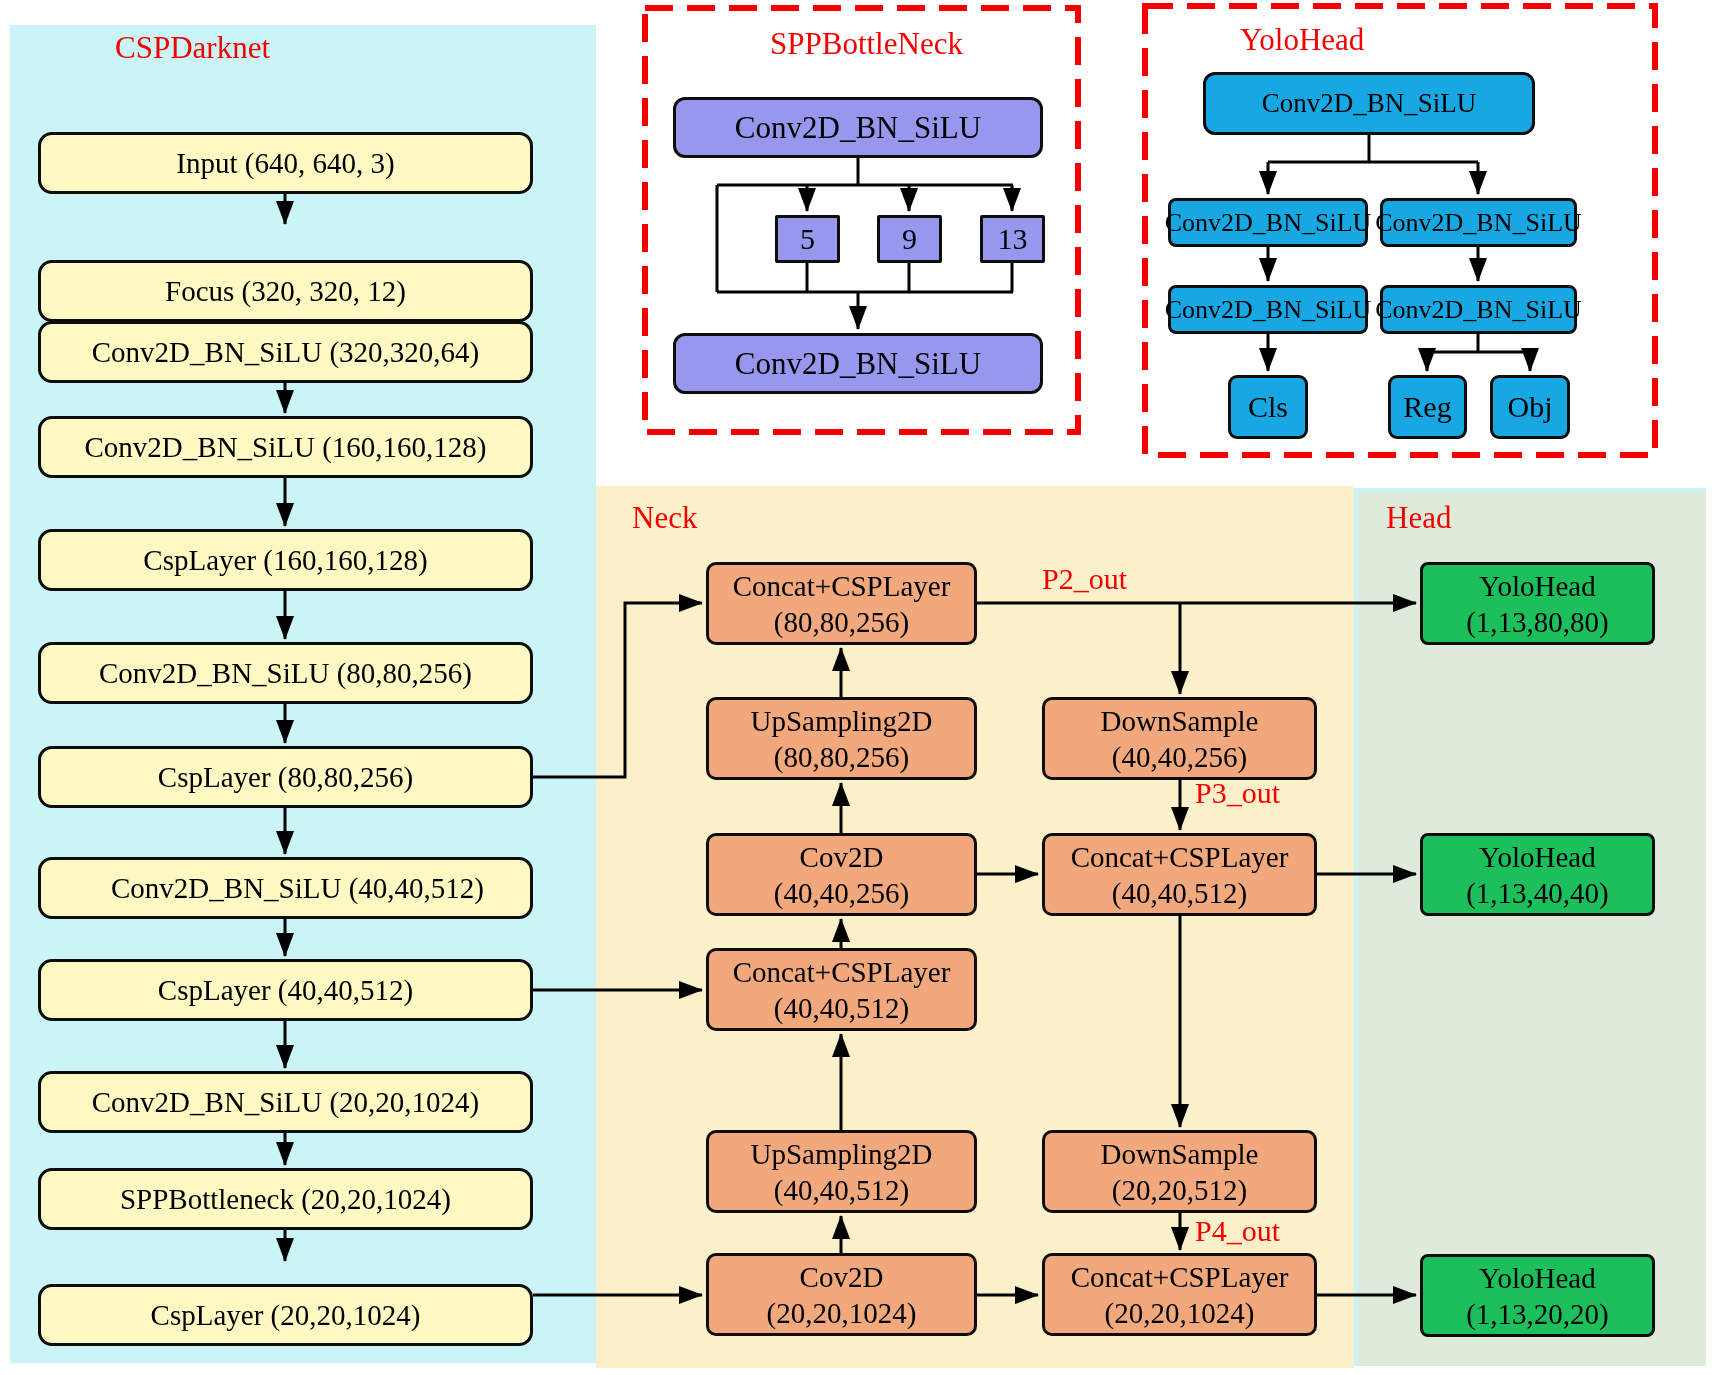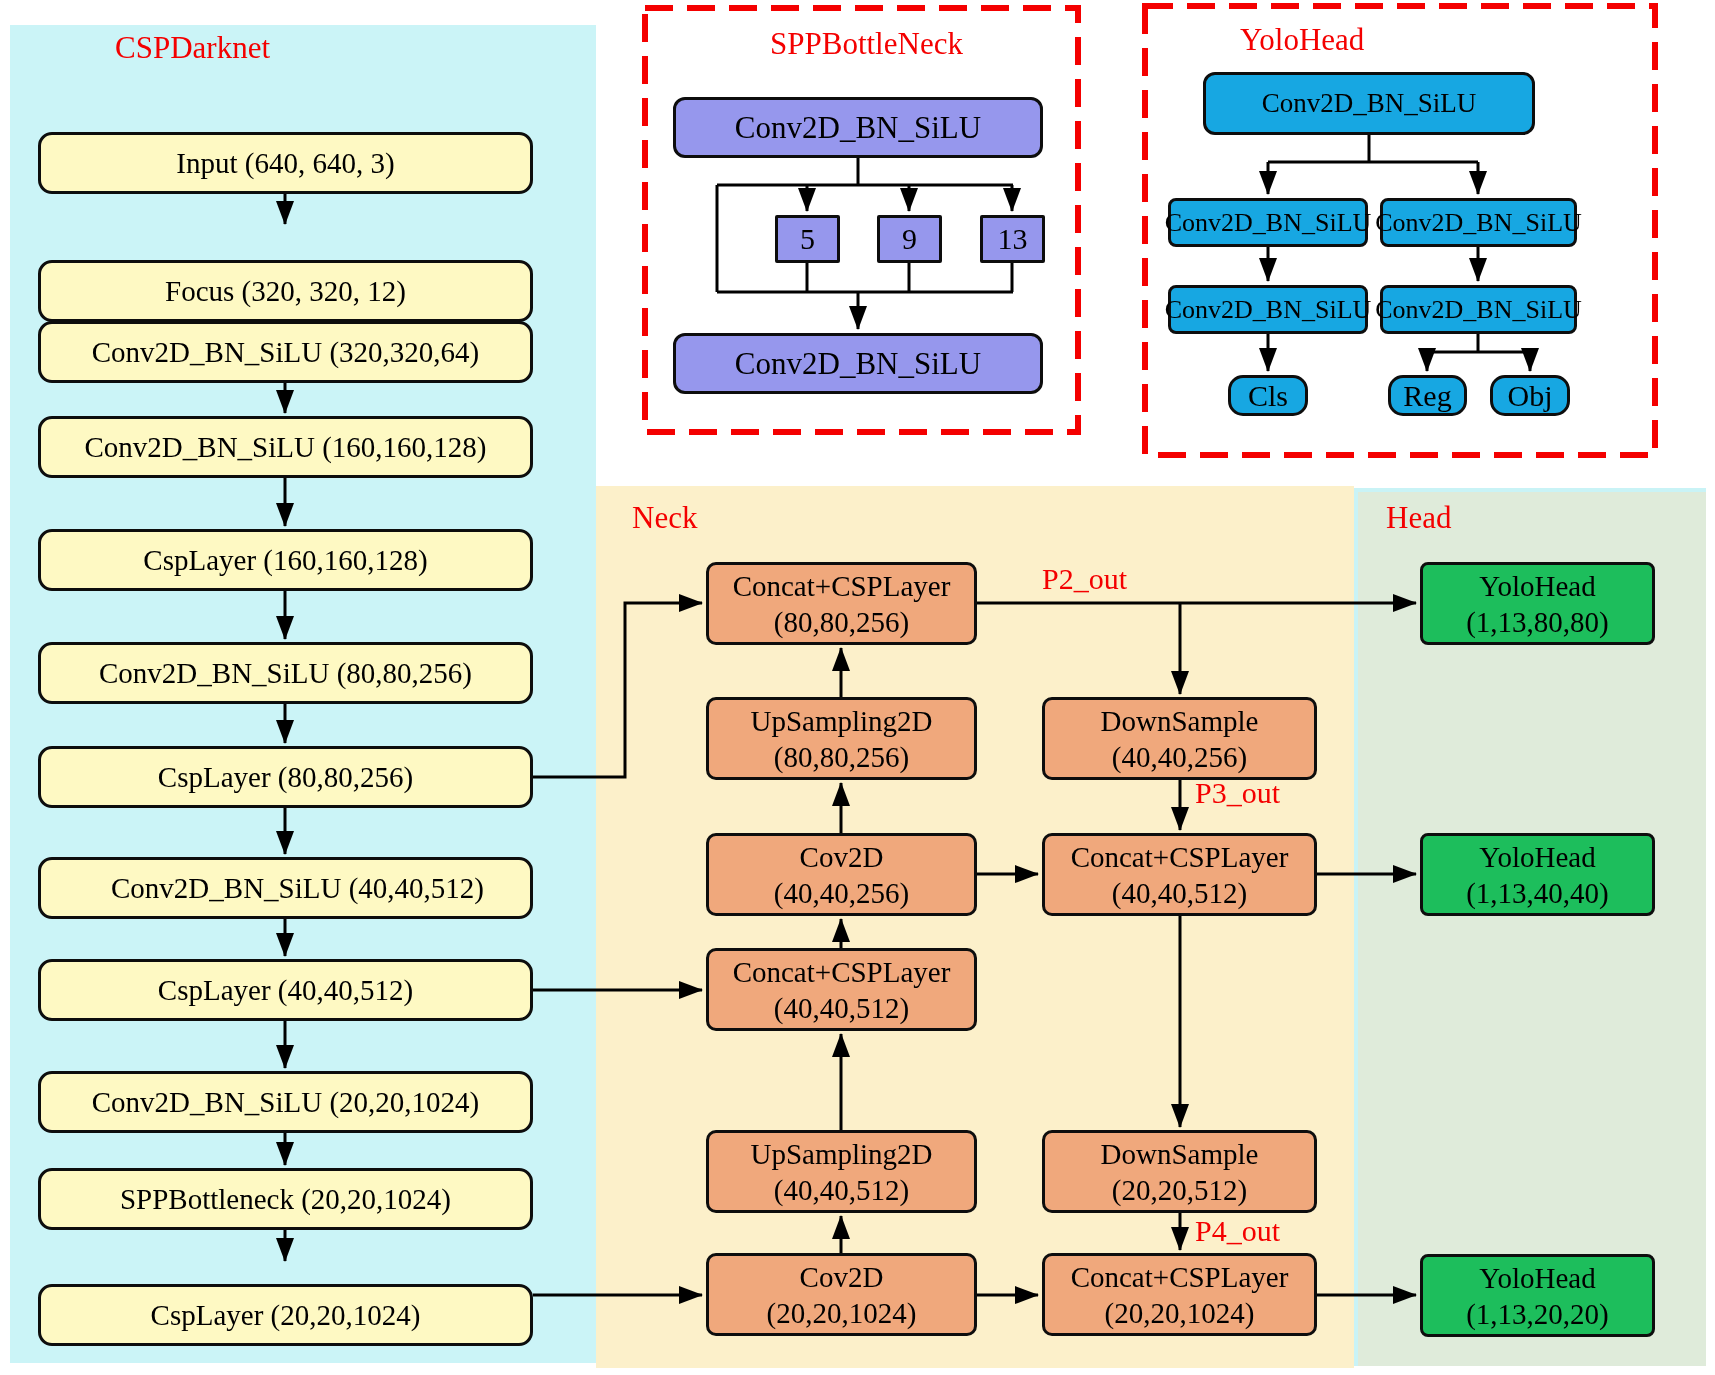--- a/index.html
+++ b/index.html
@@ -16,21 +16,21 @@
         text-align:center;color:#000;}
   .bb{left:38px;width:495px;height:62px;background:#fef9c3;border-radius:14px;font-size:29px;}
   .nk{width:271px;height:83px;background:#F0A87C;border-radius:10px;font-size:29px;line-height:36px;}
   .nkL{left:706px;}
   .nkR{left:1042px;width:275px;}
   .hd{left:1420px;width:235px;height:83px;background:#1DBE5C;border-radius:8px;font-size:29px;line-height:36px;}
   .sppbig{left:673px;width:370px;height:61px;background:#9697ED;border-radius:12px;font-size:31px;}
   .kern{width:65px;height:48px;background:#9697ED;border-radius:2px;font-size:30px;}
   .yroot{left:1203px;top:72px;width:332px;height:63px;background:#17A7E2;border-radius:12px;font-size:27px;}
   .ymid{width:200px;height:49px;background:#17A7E2;border-radius:8px;font-size:26px;}
-  .yout{height:41px;background:#17A7E2;border-radius:15px;font-size:30px;}
+  .yout{height:64px;background:#17A7E2;border-radius:9px;font-size:30px;}
   .title{position:absolute;z-index:5;color:#F40000;font-size:31px;white-space:nowrap;}
   .flowlabel{position:absolute;z-index:5;color:#F40000;font-size:30px;white-space:nowrap;}
 </style>
 </head>
 <body>
 
 <div id="stage">
 
   <div class="panel panel-backbone"></div>
   <div class="panel panel-neck"></div>

